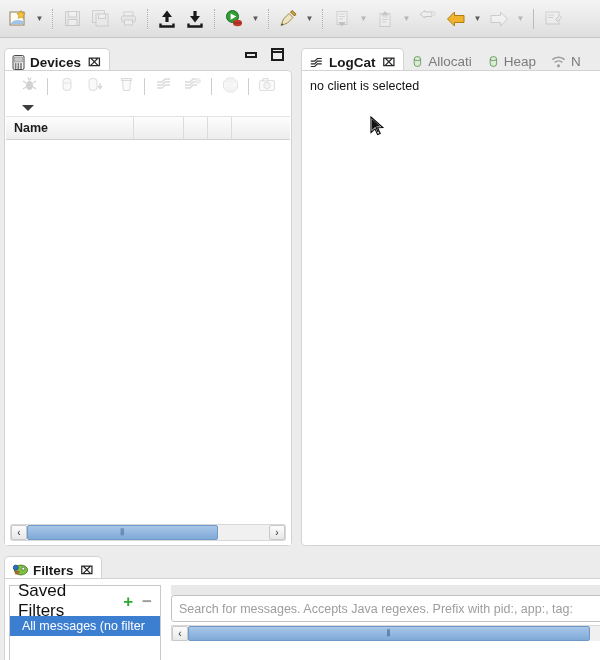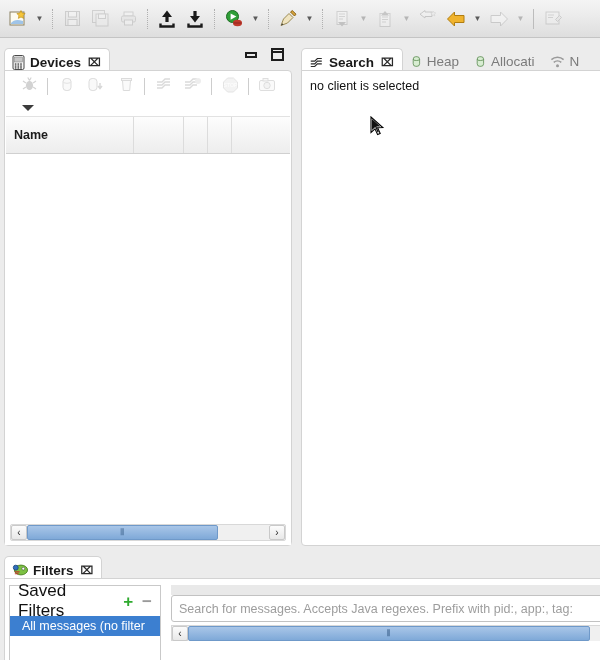--- a/index.html
+++ b/index.html
@@ -77,21 +77,21 @@
   }
   .dev-ico { width: 30px; text-align: center; opacity: .32; }
   .dev-sep { width: 1px; height: 17px; background: #cdcdcd; margin: 0 3px; }
   .dev-menu { padding: 4px 0 2px 17px; }
   .dev-menu .tri {
     width: 0; height: 0;
     border-left: 6px solid transparent; border-right: 6px solid transparent;
     border-top: 6px solid #3c3c3c;
   }
   .dev-table-head {
-    display: flex; height: 38px; margin: 3px 1px 0 1px;
+    display: flex; height: 24px; margin: 3px 1px 0 1px;
     background: linear-gradient(to bottom, #fdfdfd, #ededed);
     border-top: 1px solid #e2e2e2; border-bottom: 1px solid #d0d0d0;
   }
   .th {
     display: flex; align-items: center; padding-left: 8px;
     font-size: 12.5px; font-weight: bold; color: #1c1c1c;
     border-right: 1px solid #dcdcdc; overflow: hidden;
   }
   .dev-rows { flex: 1; background: #fff; }
 
@@ -419,36 +419,36 @@
 <div class="panel" id="threads-panel">
   <div class="tabrow">
     <div class="tab active">
       <svg width="15" height="15" viewBox="0 0 17 17">
         <g stroke="#2b2b2b" stroke-width="1.3" fill="none">
           <path d="M2 13 h4.5 l3-3 h5"></path>
             <path d="M2 10 h4.5 l3-3 h5"></path>
             <path d="M2 7 h4.5 l3-3 h5"></path>
         </g>
       </svg>
-      <span>Search</span>
+      <span>LogCat</span>
       <span class="xclose">⌧</span>
+    </div>
+    <div class="tab">
+      <svg width="12" height="15" viewBox="0 0 15 17">
+        <rect x="4" y="2.5" width="8" height="12" rx="3.2" fill="#d8edd2" stroke="#5b8a50"></rect>
+        <path d="M4 5.5 a4 1.8 0 0 0 8 0" fill="none" stroke="#5b8a50"></path>
+      </svg>
+      <span>Allocati</span>
     </div>
     <div class="tab">
       <svg width="12" height="15" viewBox="0 0 15 17">
         <rect x="4" y="2.5" width="8" height="12" rx="3.2" fill="#d8edd2" stroke="#5b8a50"></rect>
         <path d="M4 5.5 a4 1.8 0 0 0 8 0" fill="none" stroke="#5b8a50"></path>
       </svg>
       <span>Heap</span>
-    </div>
-    <div class="tab">
-      <svg width="12" height="15" viewBox="0 0 15 17">
-        <rect x="4" y="2.5" width="8" height="12" rx="3.2" fill="#d8edd2" stroke="#5b8a50"></rect>
-        <path d="M4 5.5 a4 1.8 0 0 0 8 0" fill="none" stroke="#5b8a50"></path>
-      </svg>
-      <span>Allocati</span>
     </div>
     <div class="tab" style="padding-right:0">
       <svg width="15" height="14" viewBox="0 0 16 14">
         <g fill="none" stroke="#9a9a9a" stroke-width="1.6">
           <path d="M1.5 4.5 A9.5 9.5 0 0 1 14.5 4.5"></path>
           <path d="M4 7.4 A6 6 0 0 1 12 7.4"></path>
         </g>
         <circle cx="8" cy="11" r="1.6" fill="#9a9a9a"></circle>
       </svg>
       <span>N</span>

